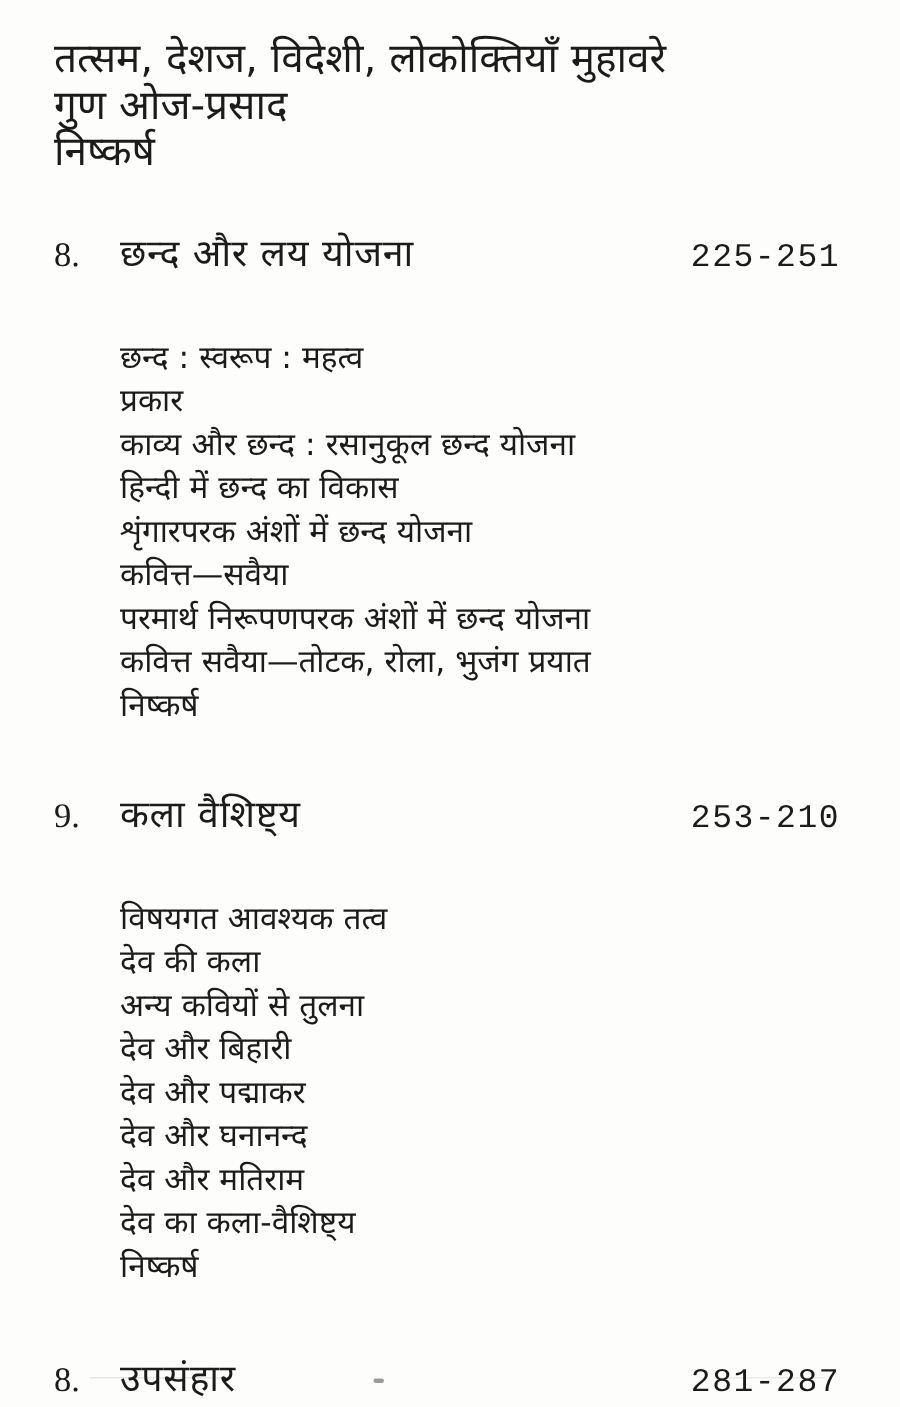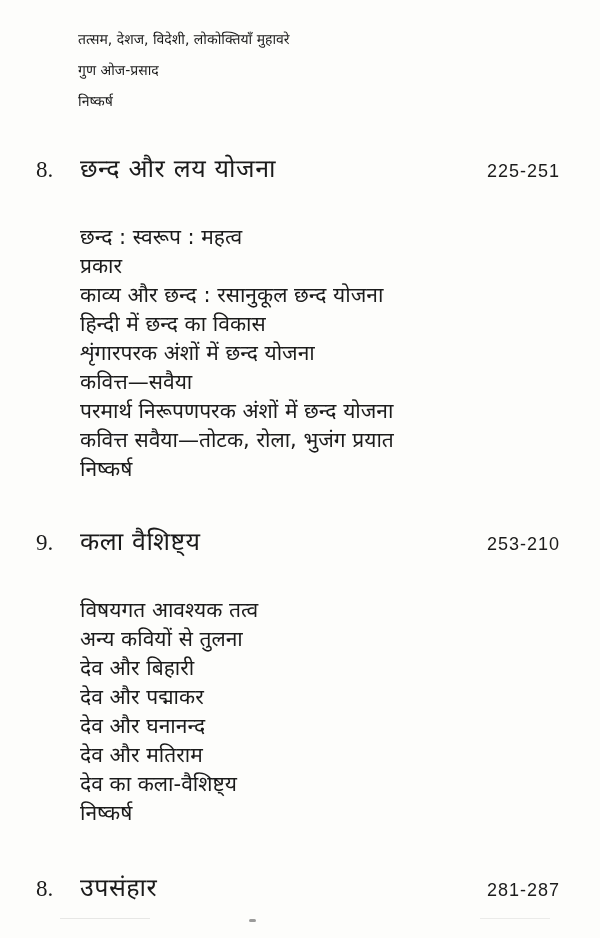--- a/index.html
+++ b/index.html
@@ -16,22 +16,21 @@
   }
   .page {
     position: relative;
     box-sizing: border-box;
     width: 600px;
     height: 938px;
     padding: 24px 40px 0 36px;
   }
   
   .leading {
-    margin-left: 42px;
-    font-size: 14px;
+    font-size: 27px;
     line-height: 31px;
   }
   .toc-section { display: block; }
   .sec-8  { margin-top: 32px; }
   .sec-9  { margin-top: 38px; }
   .sec-10 { margin-top: 40px; }
   .sec-11 { margin-top: 21px; }
   .sec-head {
     display: flex;
     align-items: baseline;
@@ -44,22 +43,22 @@
     font-size: 23px;
   }
   .sec-title {
     flex: 1;
     font-size: 25px;
     font-weight: normal;
     letter-spacing: 0.5px;
   }
   .sec-pages {
     flex: none;
-    font-family: Liberation Sans, sans-serif;
-    font-size: 18px;
+    font-family: Liberation Mono, monospace;
+    font-size: 22px;
     letter-spacing: 1px;
   }
   .sec-items {
     margin-left: 44px;
     font-size: 21px;
     line-height: 29px;
     margin-top: 32px;
   }
   .toc-line { white-space: nowrap; }
   
@@ -103,20 +102,21 @@
   </section>
 
   <section class="toc-section sec-9">
     <div class="sec-head">
       <span class="sec-num">9.</span>
       <span class="sec-title">कला वैशिष्ट्य</span>
       <span class="sec-pages">253-210</span>
     </div>
     <div class="sec-items">
       <div class="toc-line">विषयगत आवश्यक तत्व</div>
+      <div class="toc-line">देव की कला</div>
       <div class="toc-line">अन्य कवियों से तुलना</div>
       <div class="toc-line">देव और बिहारी</div>
       <div class="toc-line">देव और पद्माकर</div>
       <div class="toc-line">देव और घनानन्द</div>
       <div class="toc-line">देव और मतिराम</div>
       <div class="toc-line">देव का कला-वैशिष्ट्य</div>
       <div class="toc-line">निष्कर्ष</div>
     </div>
   </section>
 

